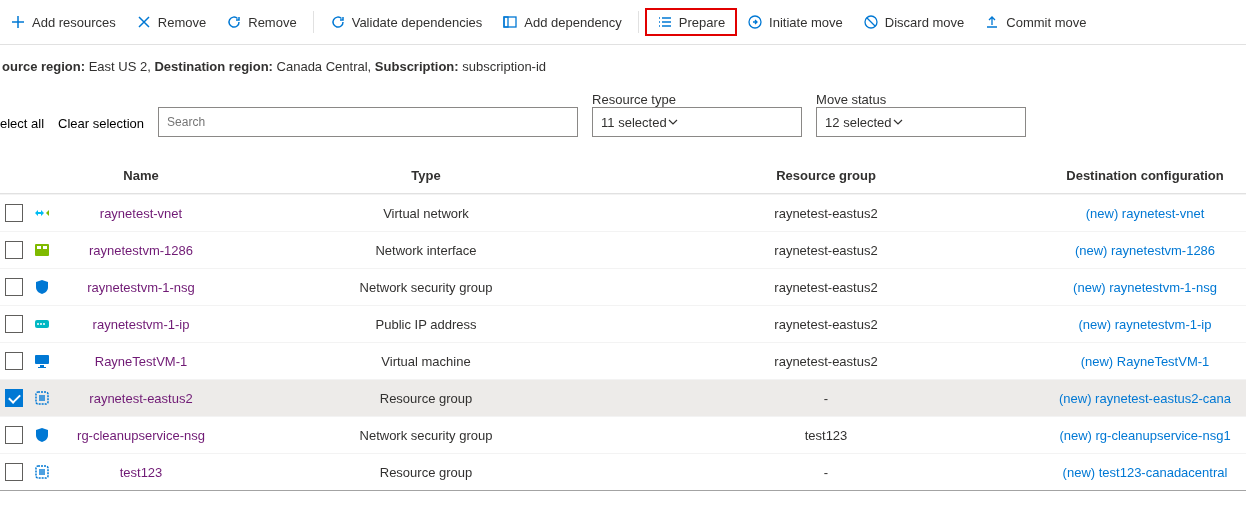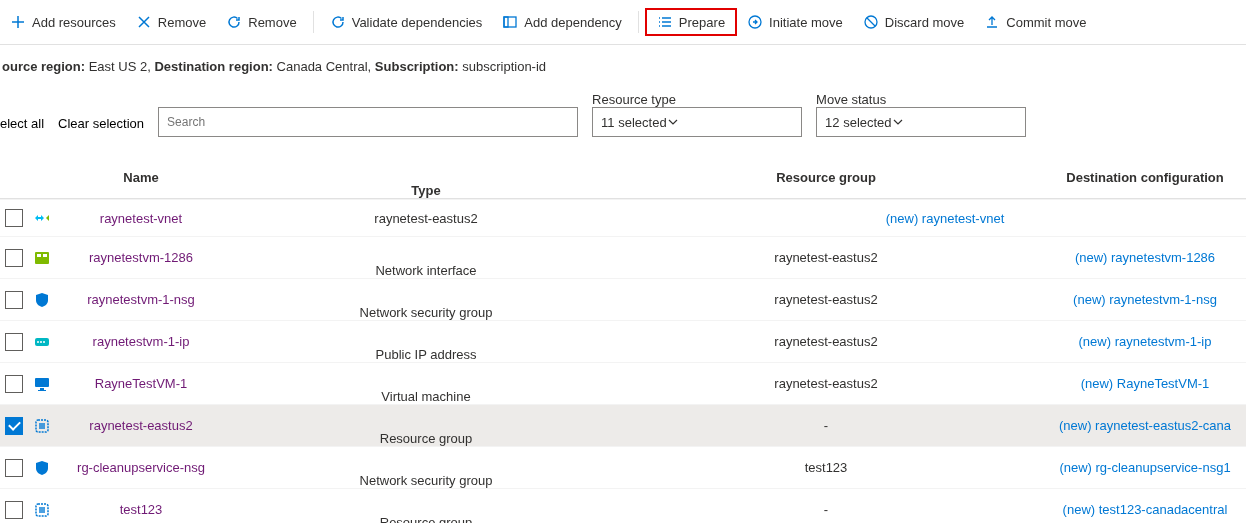--- a/index.html
+++ b/index.html
@@ -99,21 +99,21 @@
     border-top: 1px solid #f3f3f3;
   }
   .thead {
     font-weight: 600;
     border-top: none;
     border-bottom: 1px solid #e1e1e1;
   }
   .col-check { width: 28px; display:flex; justify-content:center; }
   .col-icon { width: 28px; display:flex; justify-content:center; }
   .col-name { width: 170px; }
-  .col-type { width: 400px; margin-top: 26px; }
+  .col-type { width: 400px; }
   .col-rg   { width: 400px; }
   .col-dest { flex: 1; white-space: nowrap; overflow: hidden; padding-left: 18px; }
   .trow .col-name { color: #701a75; cursor: pointer; }
   .trow .col-dest { color: #0078d4; cursor: pointer; }
   .trow.selected { background: #edebe9; }
   .checkbox {
     width: 16px; height: 16px; border: 1px solid #605e5c; background:#fff;
     display:flex; align-items:center; justify-content:center;
   }
   .checkbox.checked { background:#0078d4; border-color:#0078d4; }
@@ -260,20 +260,21 @@
         <div class="col-check">
           <div class="checkbox"></div>
         </div>
         <div class="col-icon">
           <svg class="res-icon" viewBox="0 0 18 18">
             <path d="M2 9l3-3v2h3V6l3 3-3 3v-2H5v2z" fill="#00bcf2"></path>
             <path d="M13 9l3-3v6z" fill="#7fba00"></path>
           </svg>
         </div>
         <div class="col-name">raynetest-vnet</div>
+        <div class="col-type">Virtual network</div>
         <div class="col-rg">raynetest-eastus2</div>
         <div class="col-dest">(new) raynetest-vnet</div>
       </div>
       <div class="trow">
         <div class="col-check">
           <div class="checkbox"></div>
         </div>
         <div class="col-icon">
           <svg class="res-icon" viewBox="0 0 18 18">
             <rect x="2" y="3" width="14" height="12" rx="1" fill="#7fba00"></rect>

